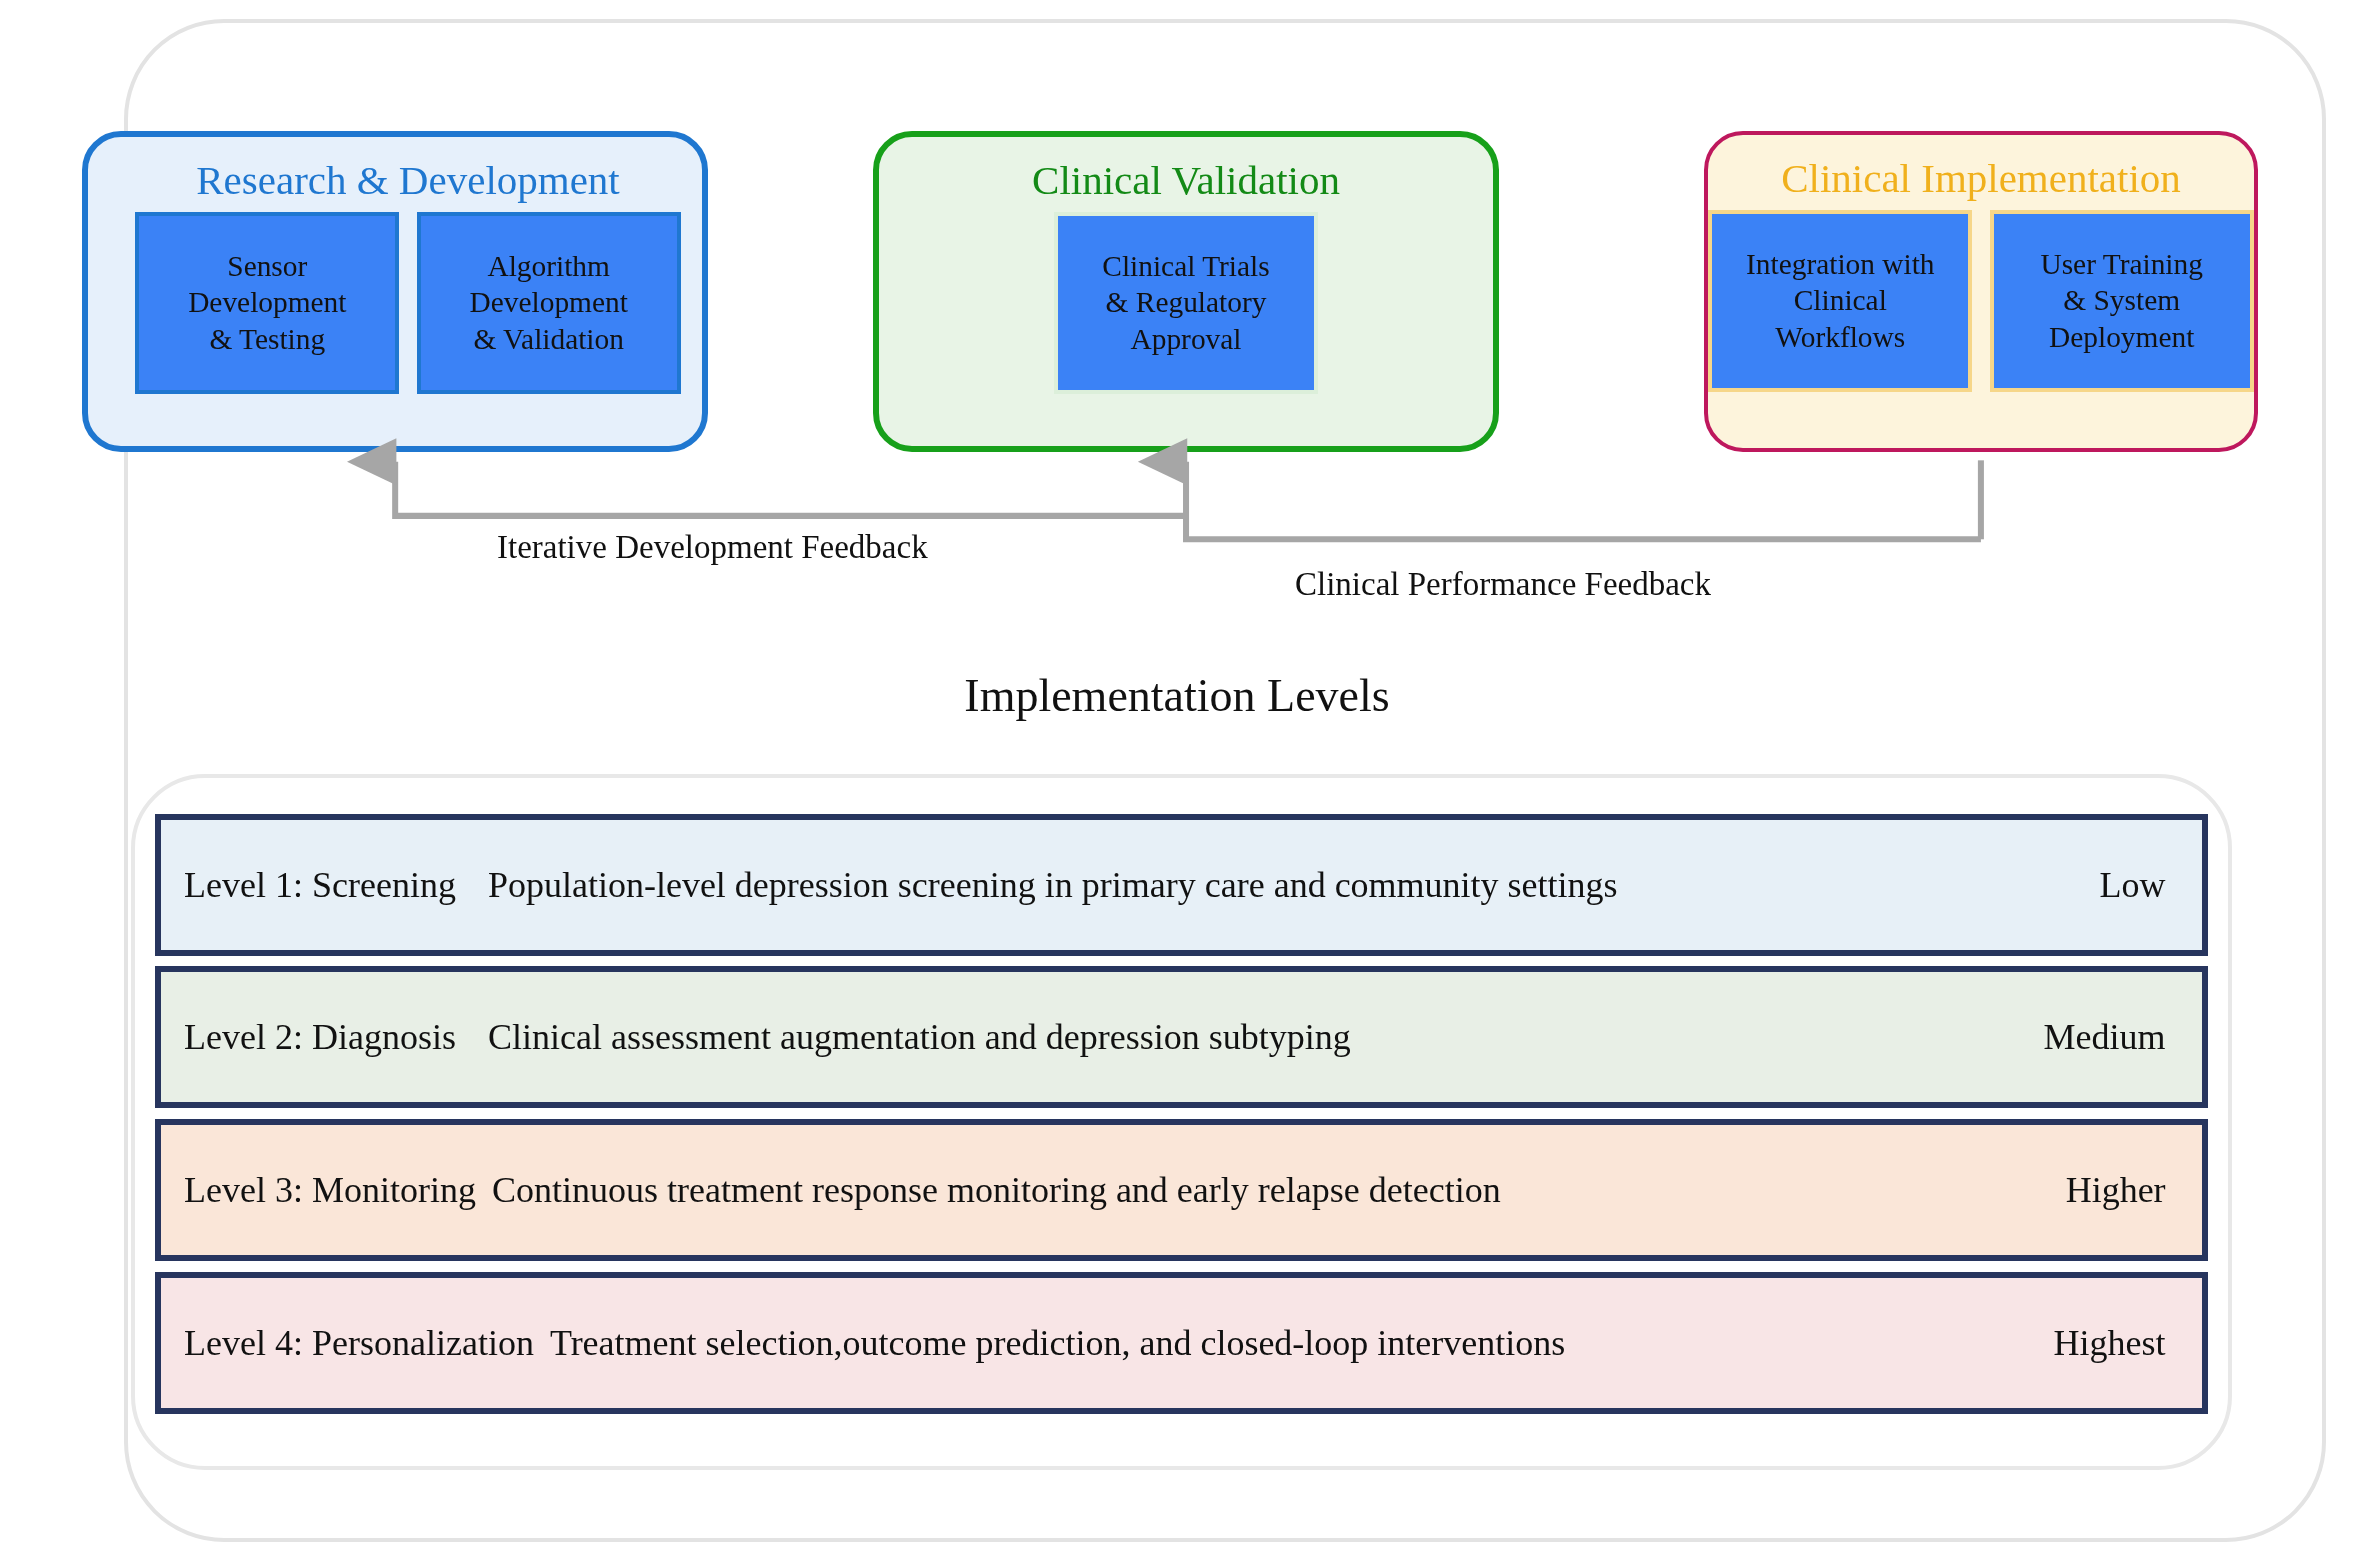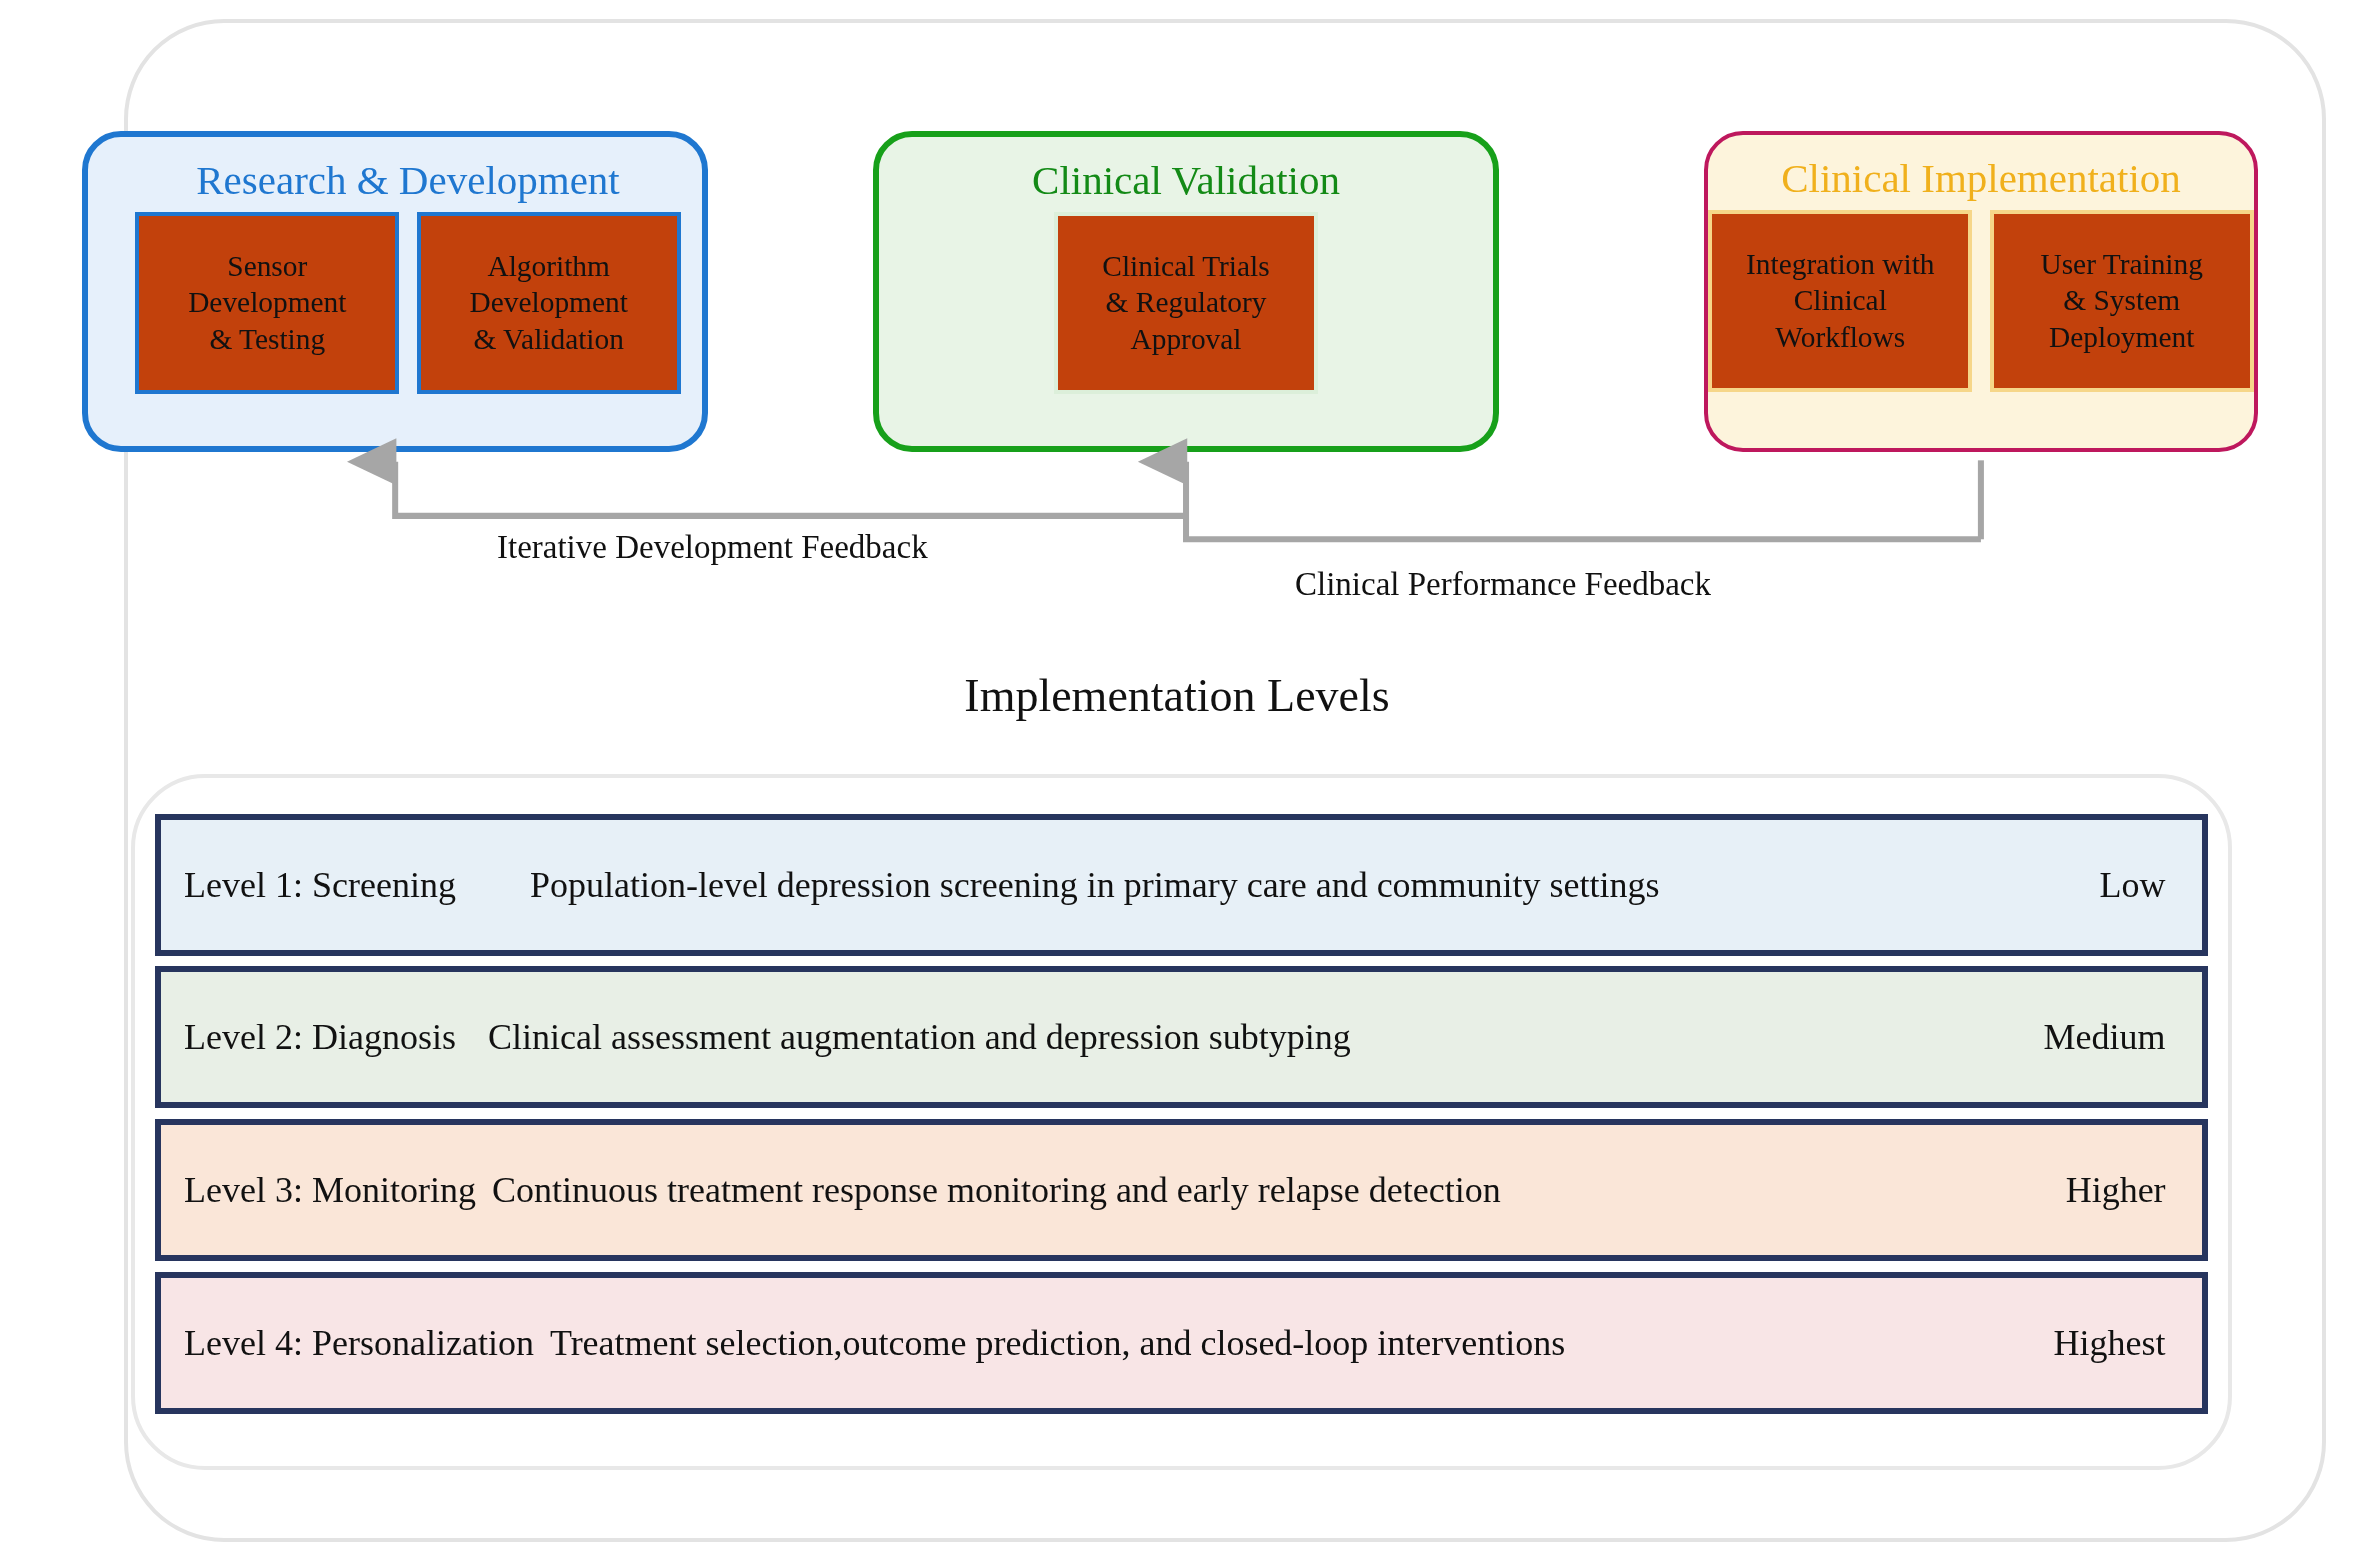--- a/index.html
+++ b/index.html
@@ -57,21 +57,21 @@
     white-space: nowrap;
   }
   .stage-boxes {
     display: flex;
     flex-direction: row;
     gap: 17.4px;
     justify-content: center;
     align-items: stretch;
   }
   .sub-box {
-    background: #c2410c;
+    background: #3b82f6;
     box-sizing: border-box;
     display: flex;
     align-items: center;
     justify-content: center;
     text-align: center;
     font-size: 29.4px;
     line-height: 1.25;
     color: #111111;
     padding: 6.7px 5.4px;
   }
@@ -173,21 +173,21 @@
     flex: 1;
   }
   .level-complexity {
     font-size: 36px;
     color: #111111;
     white-space: nowrap;
     text-align: right;
     padding-right: 13.4px;
   }
 
-  #level-row-0 { top: 814px; background: #e7f0f7; gap: 42px; }
+  #level-row-0 { top: 814px; background: #e7f0f7; }
   #level-row-1 { top: 966px; background: #e8efe6; }
   #level-row-2 { top: 1119px; background: #fae6d8; }
   #level-row-3 { top: 1272px; background: #f8e5e6; }
 
   #level-row-0 .level-desc { margin-left: 32px; }
   #level-row-1 .level-desc { margin-left: 32px; }
   #level-row-2 .level-desc { margin-left: 16px; }
   #level-row-3 .level-desc { margin-left: 16px; }
 </style>
 </head>

